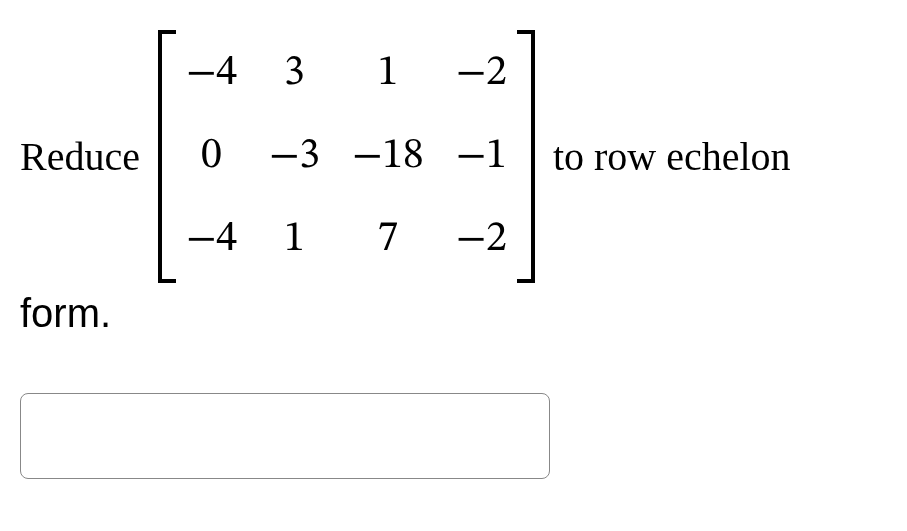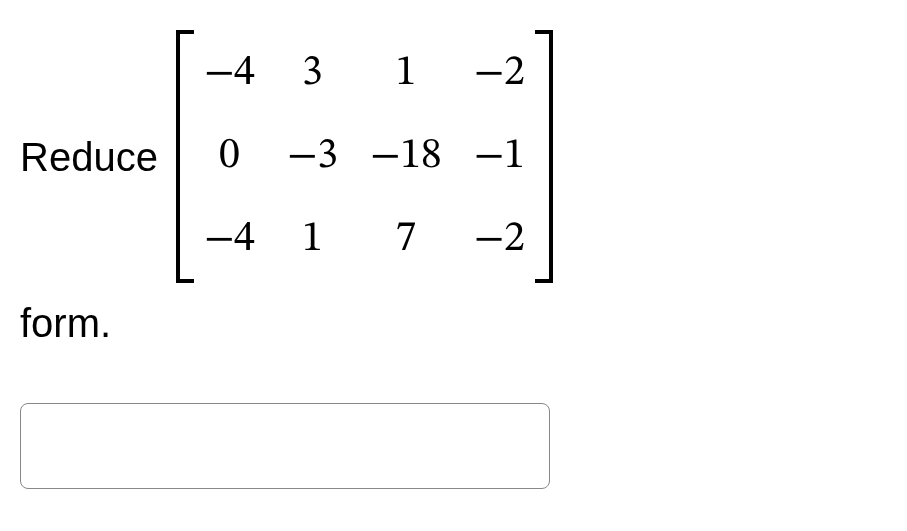--- a/index.html
+++ b/index.html
@@ -18,20 +18,21 @@
     }
     .problem-text {
       line-height: 1.5;
       display: flex;
       flex-wrap: wrap;
       align-items: center;
       gap: 0;
     }
     .word {
       white-space: nowrap;
+      font-family: Liberation Serif, serif;
     }
     .matrix-wrapper {
       display: inline-flex;
       align-items: stretch;
       margin: 0 18px;
       font-family: 'Cambria Math', 'STIX Two Math', 'Latin Modern Math', serif;
       vertical-align: middle;
     }
     .bracket {
       width: 14px;
@@ -60,21 +61,20 @@
       column-gap: 32px;
       row-gap: 20px;
       padding: 12px 14px;
       font-size: 42px;
     }
     .matrix-cell {
       text-align: center;
       min-width: 50px;
     }
     .form-word {
-      margin-top: 10px;
       display: block;
       width: 100%;
     }
     .answer-input {
       width: 530px;
       height: 86px;
       border: 1px solid #888;
       border-radius: 8px;
       margin-top: 50px;
       font-size: 32px;
@@ -101,20 +101,21 @@
       <span class="matrix-cell">−3</span>
       <span class="matrix-cell">−18</span>
       <span class="matrix-cell">−1</span>
       <span class="matrix-cell">−4</span>
       <span class="matrix-cell">1</span>
       <span class="matrix-cell">7</span>
       <span class="matrix-cell">−2</span>
     </span>
     <span class="bracket bracket-right"></span>
   </span>
+  <span class="word">to row echelon</span>
   <span class="form-word">form.</span>
 </div>
 
 <input type="text" class="answer-input" value="" style="">
 
 
 
 
 
 

